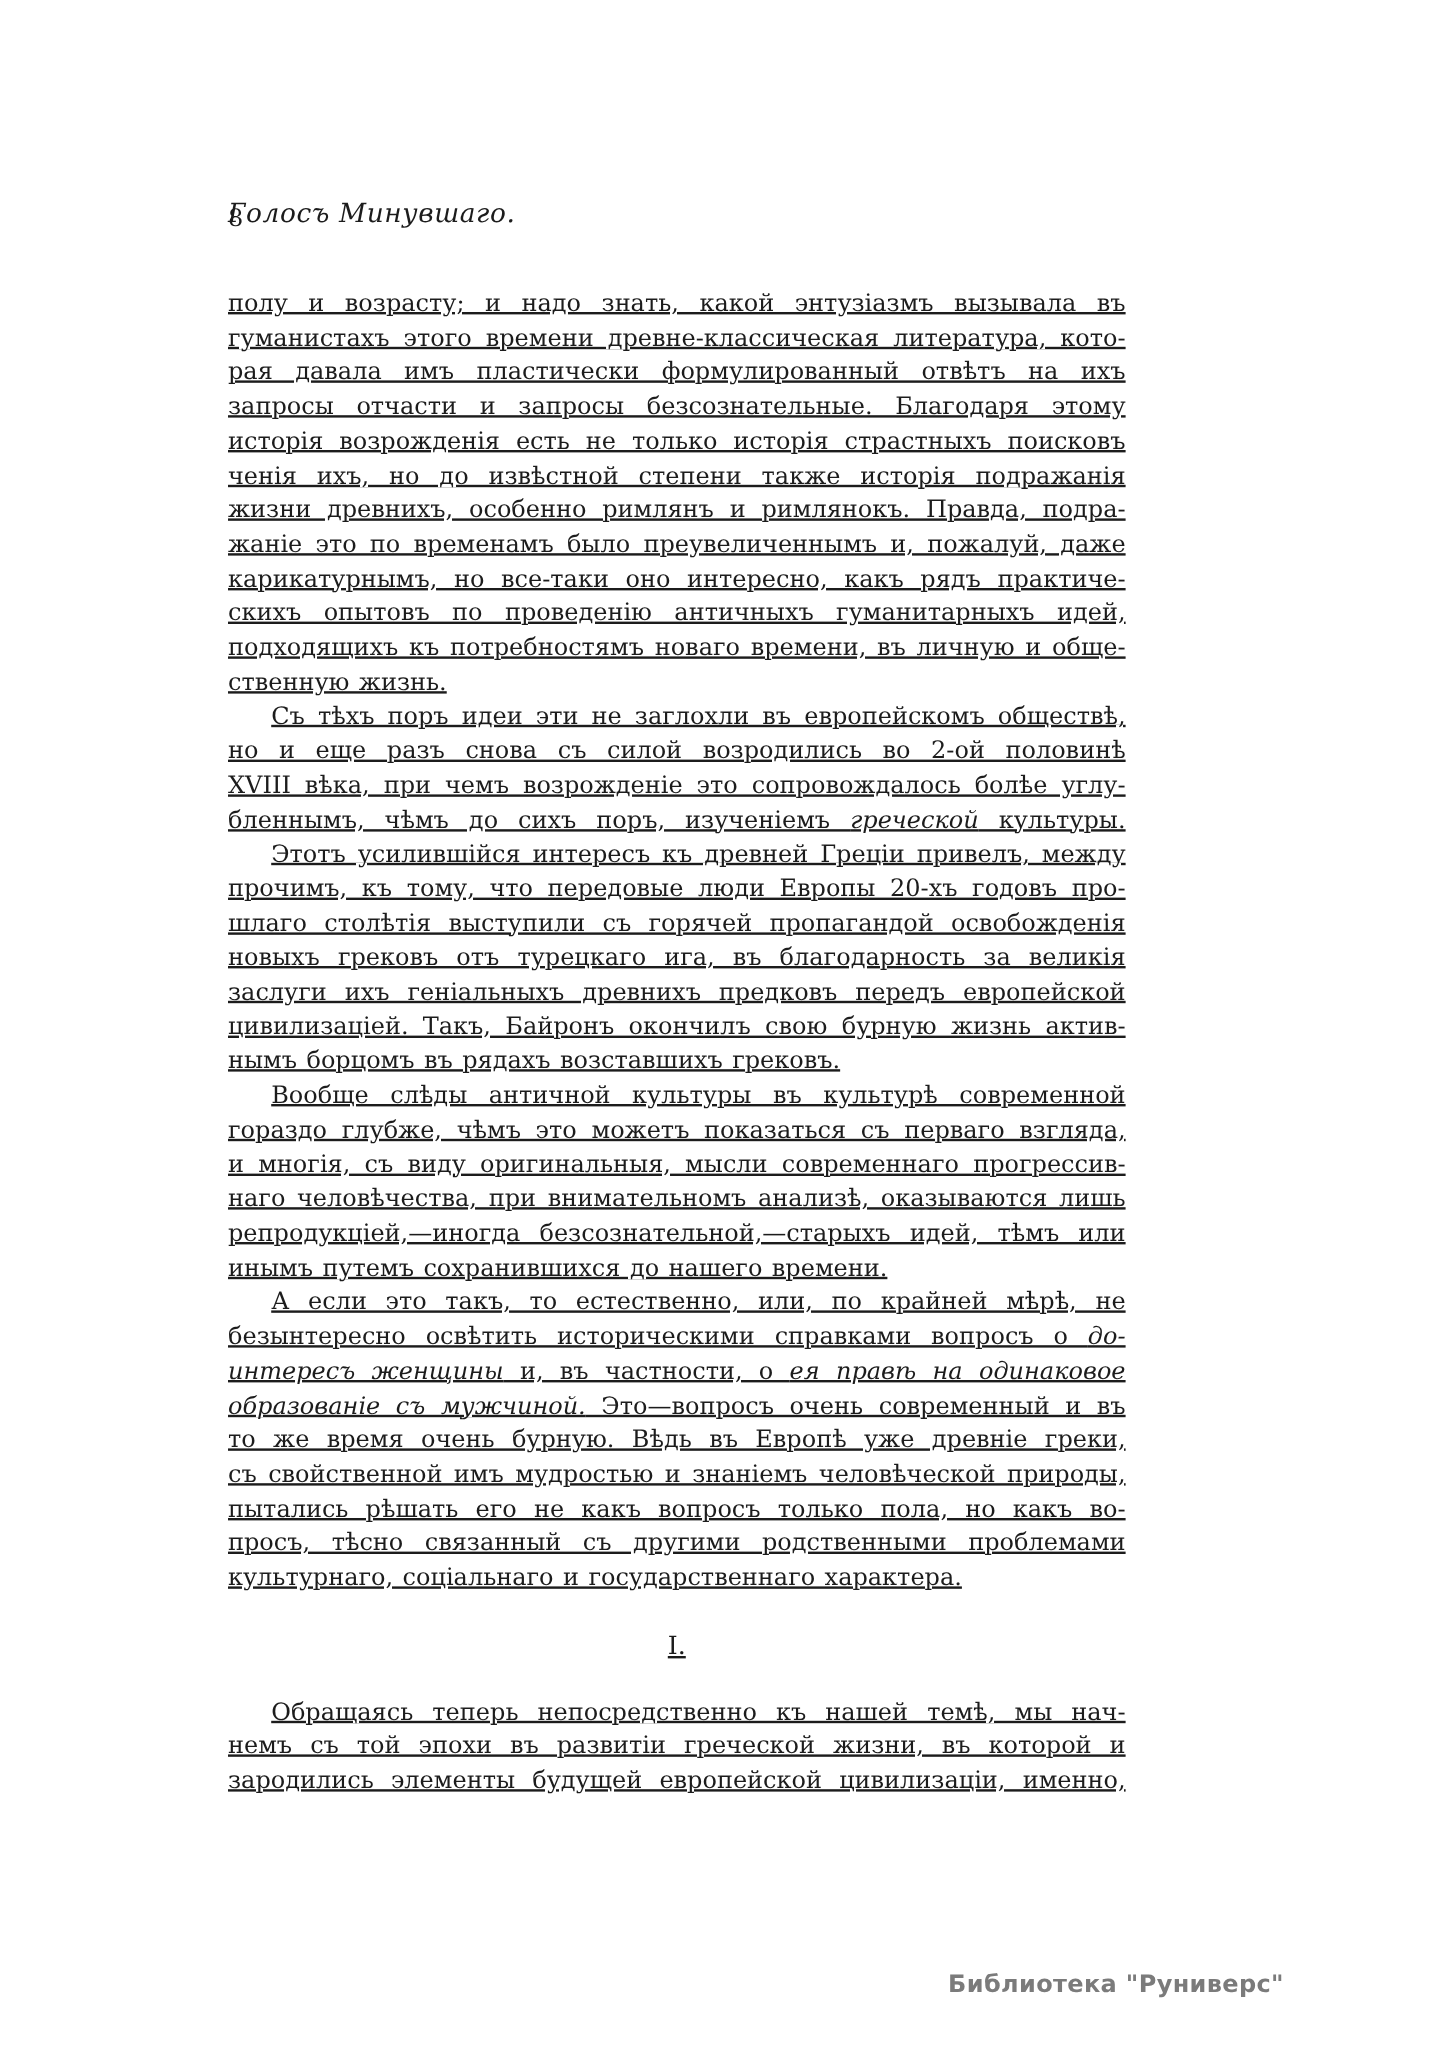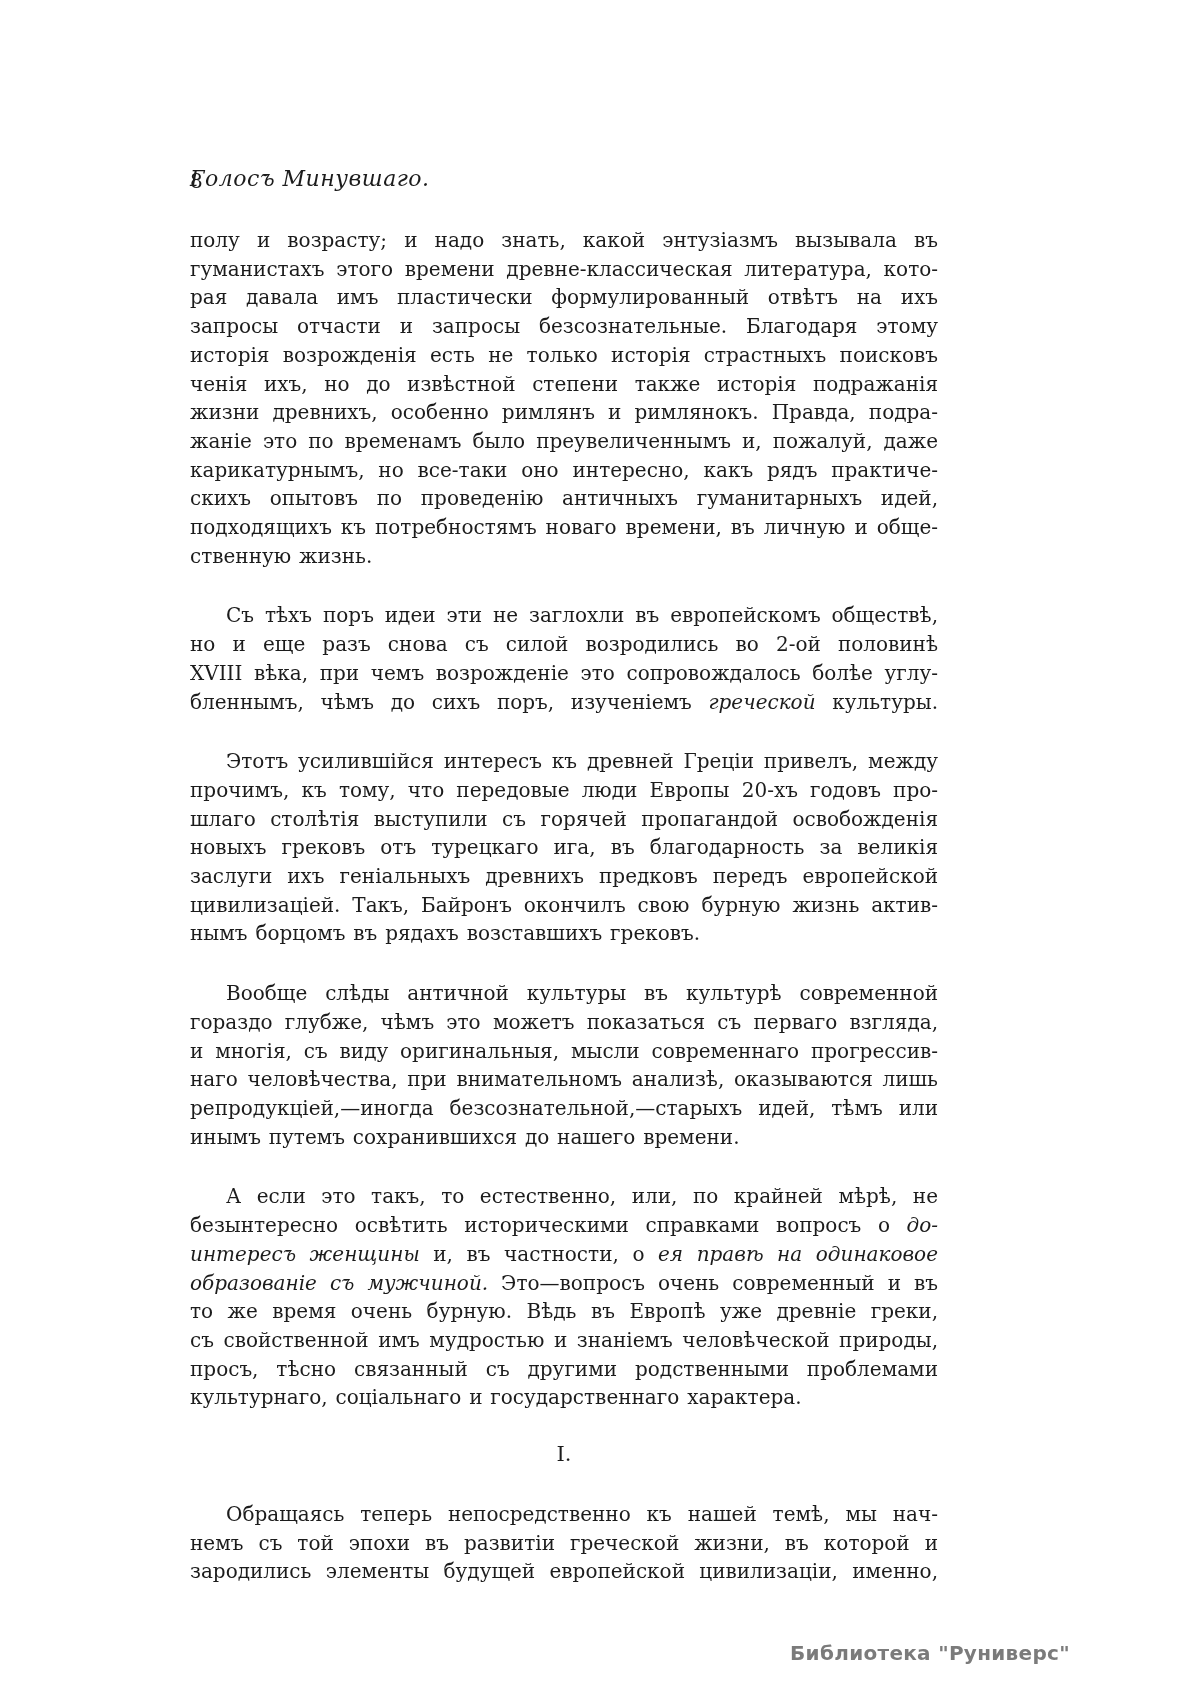--- a/index.html
+++ b/index.html
@@ -24,34 +24,35 @@
   }
   .running-title {
     position: absolute; left: 0; right: 0; top: 0;
     font-style: italic;
     font-size: 22px;
     letter-spacing: 0.5px;
   }
 
   .body-text {
     position: absolute;
-    top: 226px; left: 190px;
+    top: 238px; left: 190px;
     width: 748px;
+    text-decoration: underline;
   }
   .para { margin: 0; }
   .line {
     font-size: 20px;
     line-height: 28.7px;
     white-space: normal;
     text-align: justify;
     text-align-last: justify;
     word-spacing: 1.5px;
   }
   .line.end { text-align-last: left; }
-  .line.indent { text-indent: 36px; margin-top: 31px; }
+  .line.indent { text-indent: 36px; }
   .em { font-style: italic; }
 
   .section-heading {
     text-align: center;
     font-size: 21px;
     line-height: 29px;
     margin-top: 28px;
     margin-bottom: 26px;
   }
 
@@ -113,20 +114,21 @@
         <div class="line"><span>репродукціей,—иногда безсознательной,—старыхъ идей, тѣмъ или</span></div>
         <div class="line end"><span>инымъ путемъ сохранившихся до нашего времени.</span></div>
       </div>
       <div class="para">
         <div class="line indent"><span>А если это такъ, то естественно, или, по крайней мѣрѣ, не</span></div>
         <div class="line"><span>безынтересно освѣтить историческими справками вопросъ о </span><span class="em">до-</span></div>
         <div class="line"><span class="em">интересъ женщины</span><span> и, въ частности, о </span><span class="em">ея правѣ на одинаковое</span></div>
         <div class="line"><span class="em">образованіе съ мужчиной.</span><span> Это—вопросъ очень современный и въ</span></div>
         <div class="line"><span>то же время очень бурную. Вѣдь въ Европѣ уже древніе греки,</span></div>
         <div class="line"><span>съ свойственной имъ мудростью и знаніемъ человѣческой природы,</span></div>
+        <div class="line"><span>пытались рѣшать его не какъ вопросъ только пола, но какъ во-</span></div>
         <div class="line"><span>просъ, тѣсно связанный съ другими родственными проблемами</span></div>
         <div class="line end"><span>культурнаго, соціальнаго и государственнаго характера.</span></div>
       </div>
       <div class="section-heading">I.</div>
       <div class="para">
         <div class="line indent"><span>Обращаясь теперь непосредственно къ нашей темѣ, мы нач-</span></div>
         <div class="line"><span>немъ съ той эпохи въ развитіи греческой жизни, въ которой и</span></div>
         <div class="line"><span>зародились элементы будущей европейской цивилизаціи, именно,</span></div>
       </div>
     </div>

